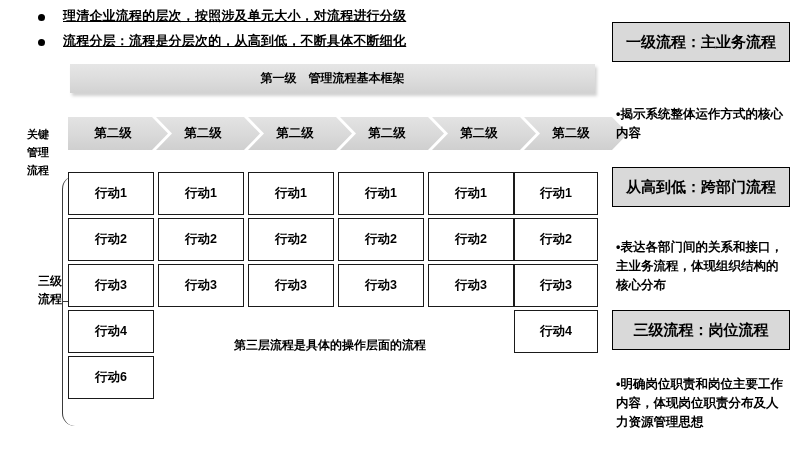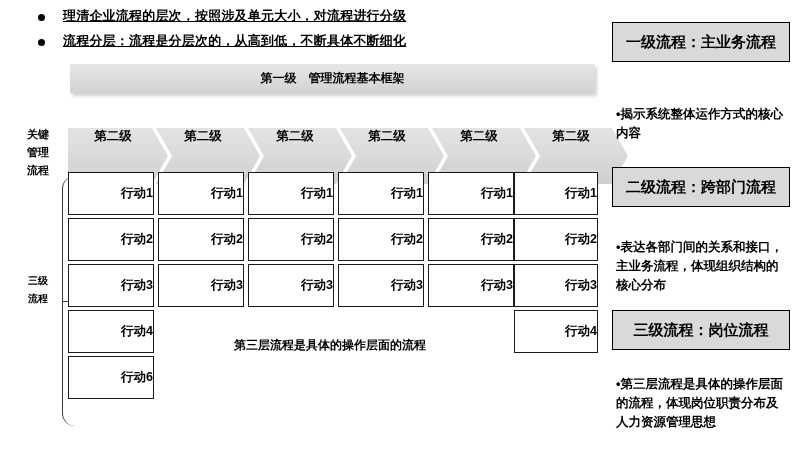--- a/index.html
+++ b/index.html
@@ -31,51 +31,51 @@
   }
   .banner-text{font-size:12px;font-weight:bold;}
 
   
   .label-key{
     position:absolute;left:14px;top:118px;width:48px;
     font-size:11px;font-weight:bold;line-height:18px;text-align:center;margin-top:7px;
   }
   .label-l3{
     position:absolute;left:14px;top:272px;width:48px;
-    font-size:10px;font-weight:bold;line-height:18px;text-align:center;
+    font-size:12px;font-weight:bold;line-height:18px;text-align:right;
   }
   .brace{
     position:absolute;left:62px;top:176px;width:12px;height:250px;
     border-left:1.4px solid #3a3a3a;
     border-top-left-radius:14px;border-bottom-left-radius:14px;
   }
   .brace:after{
     content:"";position:absolute;left:-1.4px;top:50%;width:7px;height:0;
     border-top:1.4px solid #3a3a3a;
   }
 
   
   .chev-row{position:absolute;left:68px;top:117px;width:530px;height:48px;}
   .chev{
-    position:absolute;top:11px;height:56px;
+    position:absolute;top:0;height:33px;
     background:linear-gradient(180deg,#e3e3e3 0%,#dadada 50%,#cfcfcf 100%);
     box-shadow:1px 2px 2px rgba(0,0,0,0.14);
-    display:flex;align-items:flex-start;justify-content:center;
+    display:flex;align-items:center;justify-content:center;
     clip-path:polygon(0 0, calc(100% - 16px) 0, 100% 50%, calc(100% - 16px) 100%, 0 100%, 16px 50%);
   }
   .chev.first{clip-path:polygon(0 0, calc(100% - 16px) 0, 100% 50%, calc(100% - 16px) 100%, 0 100%);}
   .chev-text{font-size:12.5px;font-weight:bold;padding-right:10px;}
 
   
   .grid{position:absolute;left:68px;top:172px;width:530px;height:270px;}
   .col{position:absolute;top:0;width:86px;}
   .act{
     height:41px;margin-bottom:3px;
     border:1.3px solid #1a1a1a;background:#ffffff;
-    display:flex;align-items:center;justify-content:flex-end;
+    display:flex;align-items:center;justify-content:center;
   }
   .act-text{font-size:12.5px;font-weight:bold;}
 
   .caption{
     position:absolute;left:150px;top:337px;width:360px;
     text-align:center;font-size:12px;font-weight:bold;
   }
 
   
   .side{position:absolute;left:612px;top:0;width:182px;height:467px;}
@@ -230,24 +230,24 @@
   <div class="caption">第三层流程是具体的操作层面的流程</div>
 
   <div class="side">
 
     <div class="side-box" style="top:22px;">
       <span class="side-box-text">一级流程：主业务流程</span>
     </div>
     <div class="side-desc" style="top:95px;">•揭示系统整体运作方式的核心内容</div>
 
     <div class="side-box" style="top:167px;">
-      <span class="side-box-text">二级流程：跨部门流程</span>
+      <span class="side-box-text">从高到低：跨部门流程</span>
     </div>
     <div class="side-desc" style="top:228px;">•表达各部门间的关系和接口，主业务流程，体现组织结构的核心分布</div>
 
     <div class="side-box" style="top:310px;">
       <span class="side-box-text">三级流程：岗位流程</span>
     </div>
-    <div class="side-desc" style="top:365px;">•第三层流程是具体的操作层面的流程，体现岗位职责分布及人力资源管理思想</div>
+    <div class="side-desc" style="top:365px;">•明确岗位职责和岗位主要工作内容，体现岗位职责分布及人力资源管理思想</div>
 
   </div>
 
 </div>
 
 </body></html>

